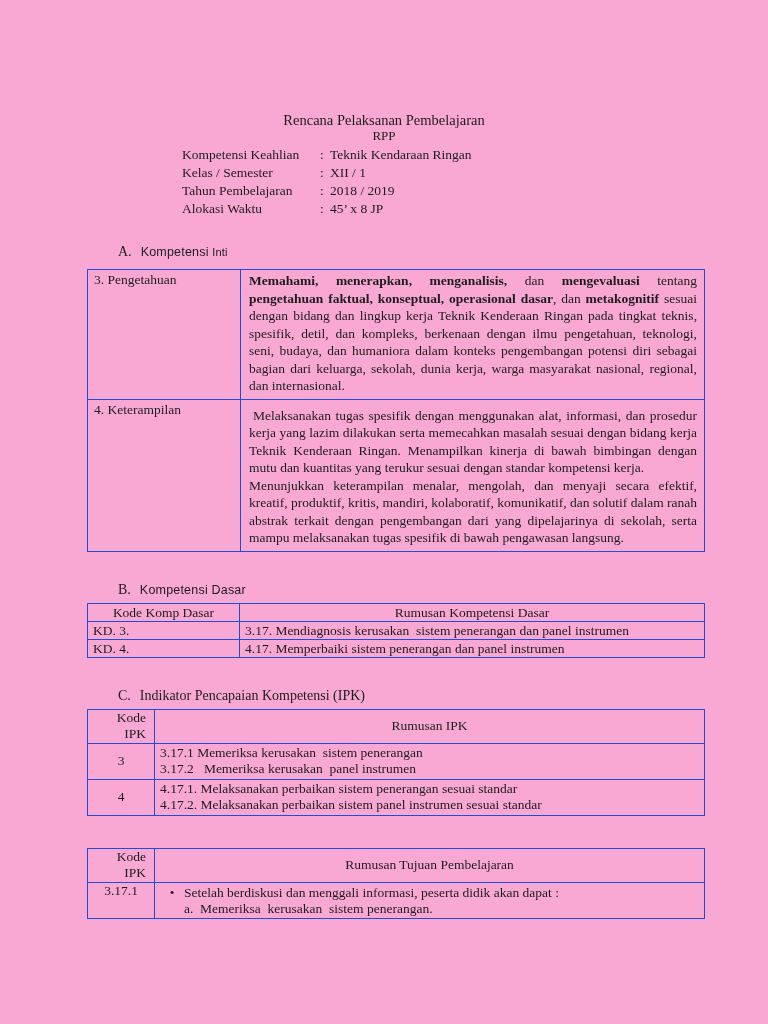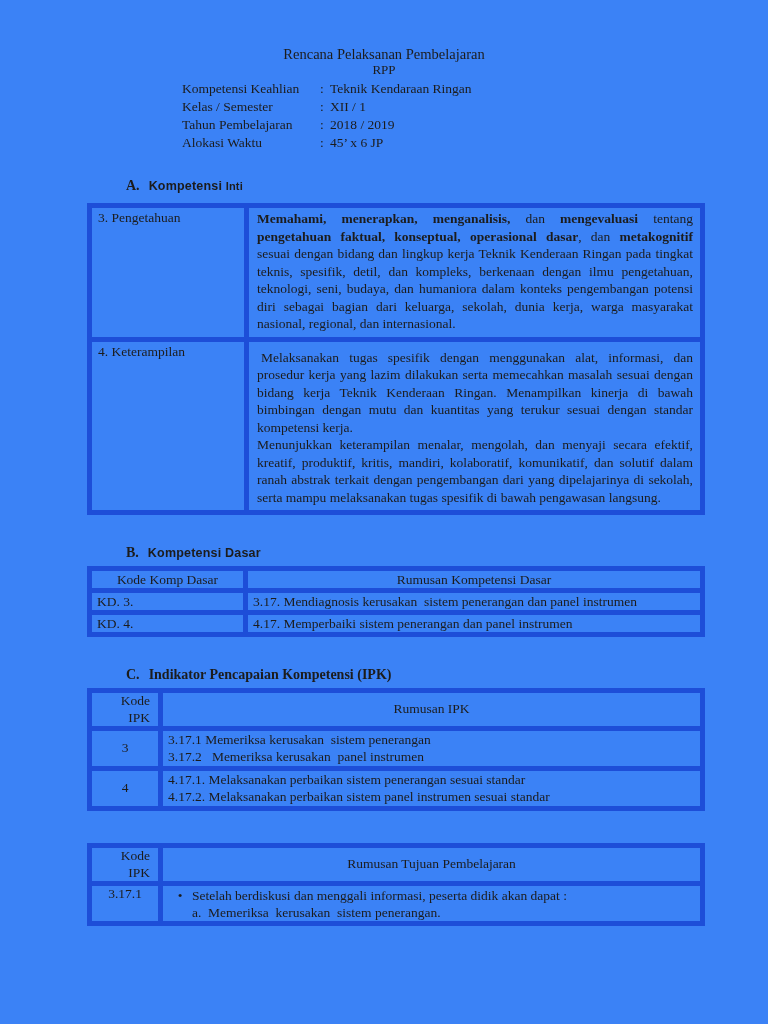--- a/index.html
+++ b/index.html
@@ -1,36 +1,36 @@
 <!DOCTYPE html>
 <html><head>
 <meta charset="utf-8">
 <style>
   html,body { margin:0; padding:0; background:#ffffff; }
   .page {
-    width:768px; height:1024px; background:#3b82f6; position:relative;
+    width:768px; height:1024px; background:#f9a8d4; position:relative;
     font-family:"Liberation Serif", serif; color:#1c1c1c; overflow:hidden;
-    box-sizing:border-box; padding-top:46px;
+    box-sizing:border-box; padding-top:112px;
   }
   .doc-title { text-align:center; font-size:14.5px; line-height:16px; }
   .doc-subtitle { text-align:center; font-size:13px; line-height:16px; }
 
   .info-block { margin:2px 0 0 182px; font-size:13.5px; line-height:18px; }
   .info-row { white-space:nowrap; }
   .info-label { display:inline-block; width:138px; }
   .info-colon { display:inline-block; width:10px; }
 
   .section { margin-left:87px; width:618px; box-sizing:border-box; }
-  .section-heading { margin-left:39px; font-weight:bold; font-size:14px; line-height:16px; }
+  .section-heading { margin-left:31px; font-weight:normal; font-size:14px; line-height:16px; }
   .section-heading .letter { margin-right:9px; }
   .heading-sans { font-family:"Liberation Sans", sans-serif; font-size:12.5px; letter-spacing:0.2px; }
   .heading-sans-small { font-family:"Liberation Sans", sans-serif; font-size:11px; letter-spacing:0.2px; }
 
   table { border-collapse:collapse; table-layout:fixed; width:618px; }
-  td { border:5px solid #1d4ed8; vertical-align:top; font-size:13.5px; }
+  td { border:1px solid #1d4ed8; vertical-align:top; font-size:13.5px; }
 
   
   .tbl-a { margin-top:9px; }
   .tbl-a .col-label { width:141px; padding:1px 5px 1px 6px; line-height:17px; }
   .tbl-a .col-body  { padding:2px 7px 4px 8px; line-height:17.5px; text-align:justify; }
   .bold { font-weight:bold; }
   .para-first { text-indent:4px; padding-top:5px; }
   .para { margin:0; }
 
   
@@ -63,21 +63,21 @@
 
 <div class="page">
 
   <div class="doc-title">Rencana Pelaksanan Pembelajaran</div>
   <div class="doc-subtitle">RPP</div>
 
   <div class="info-block">
     <div class="info-row"><span class="info-label">Kompetensi Keahlian</span><span class="info-colon">:</span><span class="info-value">Teknik Kendaraan Ringan</span></div>
     <div class="info-row"><span class="info-label">Kelas / Semester</span><span class="info-colon">:</span><span class="info-value">XII / 1</span></div>
     <div class="info-row"><span class="info-label">Tahun Pembelajaran</span><span class="info-colon">:</span><span class="info-value">2018 / 2019</span></div>
-    <div class="info-row"><span class="info-label">Alokasi Waktu</span><span class="info-colon">:</span><span class="info-value">45’ x 6 JP</span></div>
+    <div class="info-row"><span class="info-label">Alokasi Waktu</span><span class="info-colon">:</span><span class="info-value">45’ x 8 JP</span></div>
   </div>
 
   <div class="section mt-a">
     <div class="section-heading"><span class="letter">A.</span><span class="heading-sans">Kompetensi</span> <span class="heading-sans-small">Inti</span></div>
     <table class="tbl-a">
       <tbody>
           <tr>
         <td class="col-label">3. Pengetahuan</td>
         <td class="col-body"><span class="bold">Memahami, menerapkan, menganalisis,</span><span> dan </span><span class="bold">mengevaluasi</span><span> tentang </span><span class="bold">pengetahuan faktual, konseptual, operasional dasar</span><span>, dan </span><span class="bold">metakognitif</span><span> sesuai dengan bidang dan lingkup kerja Teknik Kenderaan Ringan pada tingkat teknis, spesifik, detil, dan kompleks, berkenaan dengan ilmu pengetahuan, teknologi, seni, budaya, dan humaniora dalam konteks pengembangan potensi diri sebagai bagian dari keluarga, sekolah, dunia kerja, warga masyarakat nasional, regional, dan internasional.</span></td>
       </tr>

